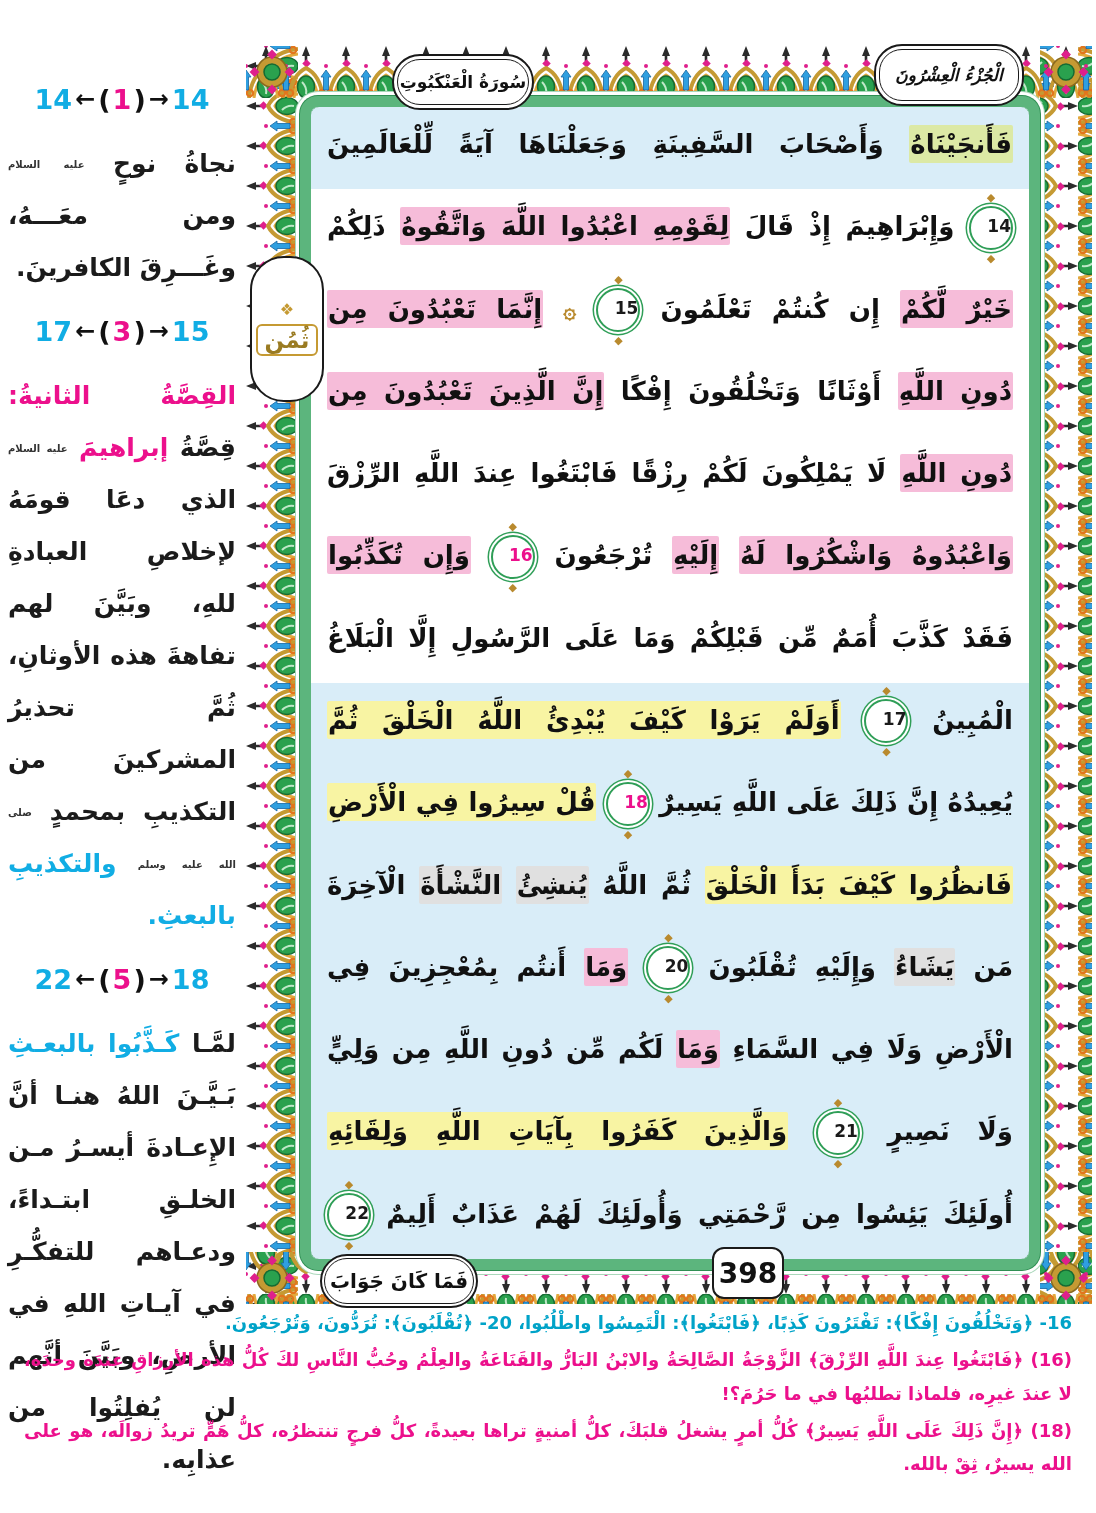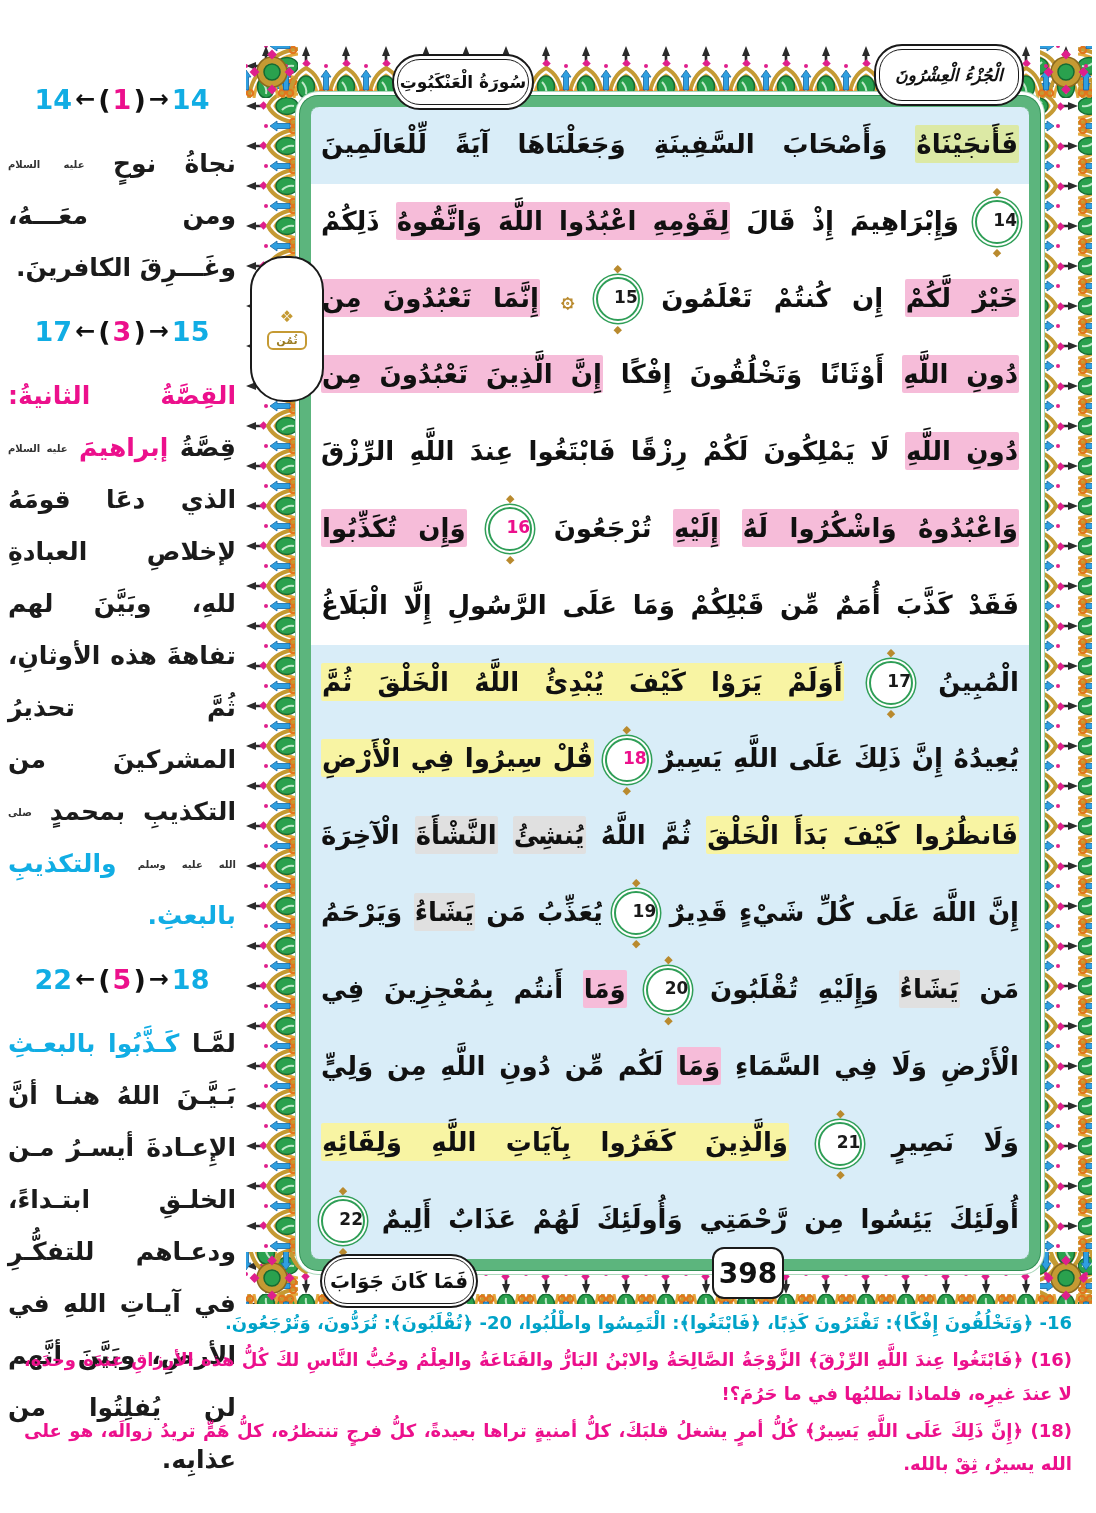--- a/index.html
+++ b/index.html
@@ -35,32 +35,32 @@
   .pagenum{position:absolute;left:712px;top:1247px;width:68px;height:48px;background:#fff;
            border:2px solid #1a1a1a;border-radius:12px;display:flex;align-items:center;
            justify-content:center;font-size:28px;font-weight:bold;color:#111;z-index:6;}
 
   
   .hizb{position:absolute;left:250px;top:256px;width:70px;height:142px;background:#fff;
         border:2.5px solid #1a1a1a;border-radius:34px;z-index:7;display:flex;
         flex-direction:column;align-items:center;justify-content:center;gap:6px;}
   .hizb .orn{color:#c59a33;font-size:16px;line-height:1;}
   .hizb .hbox{border:2px solid #c59a33;border-radius:6px;padding:1px 7px;
-              color:#9a7b22;font-weight:bold;font-size:11px;direction:rtl;}
+              color:#9a7b22;font-weight:bold;font-size:23px;direction:rtl;}
 
   
   .panel{position:absolute;left:300px;top:96px;width:718px;height:1152px;background:#fff;
          border:11px solid #5cb57d;border-radius:18px;z-index:4;
          box-shadow:0 0 0 1px #2f8f53, 0 0 0 4px #fff, 0 0 0 5px #aad8bb,
                     inset 0 0 0 1.5px #2f8f53;}
   .rows{position:absolute;inset:0;display:flex;flex-direction:column;overflow:hidden;
         border-radius:8px;}
   .qrow{flex:1;direction:rtl;text-align:justify;text-align-last:justify;
         font-weight:bold;font-size:26px;line-height:74px;color:#111;
-        padding:0 10px;overflow:hidden;white-space:nowrap;}
+        padding:0 16px;overflow:hidden;white-space:nowrap;}
   .bg-blue{background:#d9edf8;}
   .bg-white{background:#ffffff;}
   .hl-pink{background:#f6bcd9;padding:4px 1px;border-radius:2px;}
   .hl-yellow{background:#f8f4a3;padding:4px 1px;border-radius:2px;}
   .hl-green{background:#dce9a5;padding:4px 1px;border-radius:2px;}
   .hl-gray{background:#e0e0e0;padding:4px 1px;border-radius:2px;}
 
   .vb{display:inline-block;width:40px;height:40px;line-height:36px;text-align:center;
       background:#fff;border:2px solid #2f9e57;border-radius:50%;
       box-shadow:0 0 0 2px #fff, 0 0 0 3.5px #2f9e57;
@@ -182,21 +182,20 @@
         <div class="qrow bg-blue"><span class="hl-green">فَأَنجَيْنَاهُ</span><span> وَأَصْحَابَ السَّفِينَةِ وَجَعَلْنَاهَا آيَةً لِّلْعَالَمِينَ</span></div>
         <div class="qrow bg-white"><span class="vb">14</span><span> وَإِبْرَاهِيمَ إِذْ قَالَ </span><span class="hl-pink">لِقَوْمِهِ اعْبُدُوا اللَّهَ وَاتَّقُوهُ</span><span> ذَلِكُمْ</span></div>
         <div class="qrow bg-white"><span class="hl-pink">خَيْرٌ لَّكُمْ</span><span> إِن كُنتُمْ تَعْلَمُونَ </span><span class="vb">15</span><span> </span><span class="hsym">۞</span><span> </span><span class="hl-pink">إِنَّمَا تَعْبُدُونَ مِن</span></div>
         <div class="qrow bg-white"><span class="hl-pink">دُونِ اللَّهِ</span><span> أَوْثَانًا وَتَخْلُقُونَ إِفْكًا </span><span class="hl-pink">إِنَّ الَّذِينَ تَعْبُدُونَ مِن</span></div>
         <div class="qrow bg-white"><span class="hl-pink">دُونِ اللَّهِ</span><span> لَا يَمْلِكُونَ لَكُمْ رِزْقًا فَابْتَغُوا عِندَ اللَّهِ الرِّزْقَ</span></div>
         <div class="qrow bg-white"><span class="hl-pink">وَاعْبُدُوهُ وَاشْكُرُوا لَهُ</span><span> </span><span class="hl-pink">إِلَيْهِ</span><span> تُرْجَعُونَ </span><span class="vb vm">16</span><span> </span><span class="hl-pink">وَإِن تُكَذِّبُوا</span></div>
         <div class="qrow bg-white"><span>فَقَدْ كَذَّبَ أُمَمٌ مِّن قَبْلِكُمْ وَمَا عَلَى الرَّسُولِ إِلَّا الْبَلَاغُ</span></div>
         <div class="qrow bg-blue"><span>الْمُبِينُ </span><span class="vb">17</span><span> </span><span class="hl-yellow">أَوَلَمْ يَرَوْا كَيْفَ يُبْدِئُ اللَّهُ الْخَلْقَ ثُمَّ</span></div>
         <div class="qrow bg-blue"><span>يُعِيدُهُ إِنَّ ذَلِكَ عَلَى اللَّهِ يَسِيرٌ </span><span class="vb vm">18</span><span> </span><span class="hl-yellow">قُلْ سِيرُوا فِي الْأَرْضِ</span></div>
         <div class="qrow bg-blue"><span class="hl-yellow">فَانظُرُوا كَيْفَ بَدَأَ الْخَلْقَ</span><span> ثُمَّ اللَّهُ </span><span class="hl-gray">يُنشِئُ</span><span> </span><span class="hl-gray">النَّشْأَةَ</span><span> الْآخِرَةَ</span></div>
-        <div class="qrow bg-blue"><span>إِنَّ اللَّهَ عَلَى كُلِّ شَيْءٍ قَدِيرٌ </span><span class="vb">19</span><span> يُعَذِّبُ مَن </span><span class="hl-gray">يَشَاءُ</span><span> وَيَرْحَمُ</span></div>
         <div class="qrow bg-blue"><span>مَن </span><span class="hl-gray">يَشَاءُ</span><span> وَإِلَيْهِ تُقْلَبُونَ </span><span class="vb">20</span><span> </span><span class="hl-pink">وَمَا</span><span> أَنتُم بِمُعْجِزِينَ فِي</span></div>
         <div class="qrow bg-blue"><span>الْأَرْضِ وَلَا فِي السَّمَاءِ </span><span class="hl-pink">وَمَا</span><span> لَكُم مِّن دُونِ اللَّهِ مِن وَلِيٍّ</span></div>
         <div class="qrow bg-blue"><span>وَلَا نَصِيرٍ </span><span class="vb">21</span><span> </span><span class="hl-yellow">وَالَّذِينَ كَفَرُوا بِآيَاتِ اللَّهِ وَلِقَائِهِ</span></div>
         <div class="qrow bg-blue"><span>أُولَئِكَ يَئِسُوا مِن رَّحْمَتِي وَأُولَئِكَ لَهُمْ عَذَابٌ أَلِيمٌ </span><span class="vb">22</span></div>
       </div>
   </div>
 
   <div class="cart cart-catch">
     <span>فَمَا كَانَ جَوَابَ</span>
   </div>

